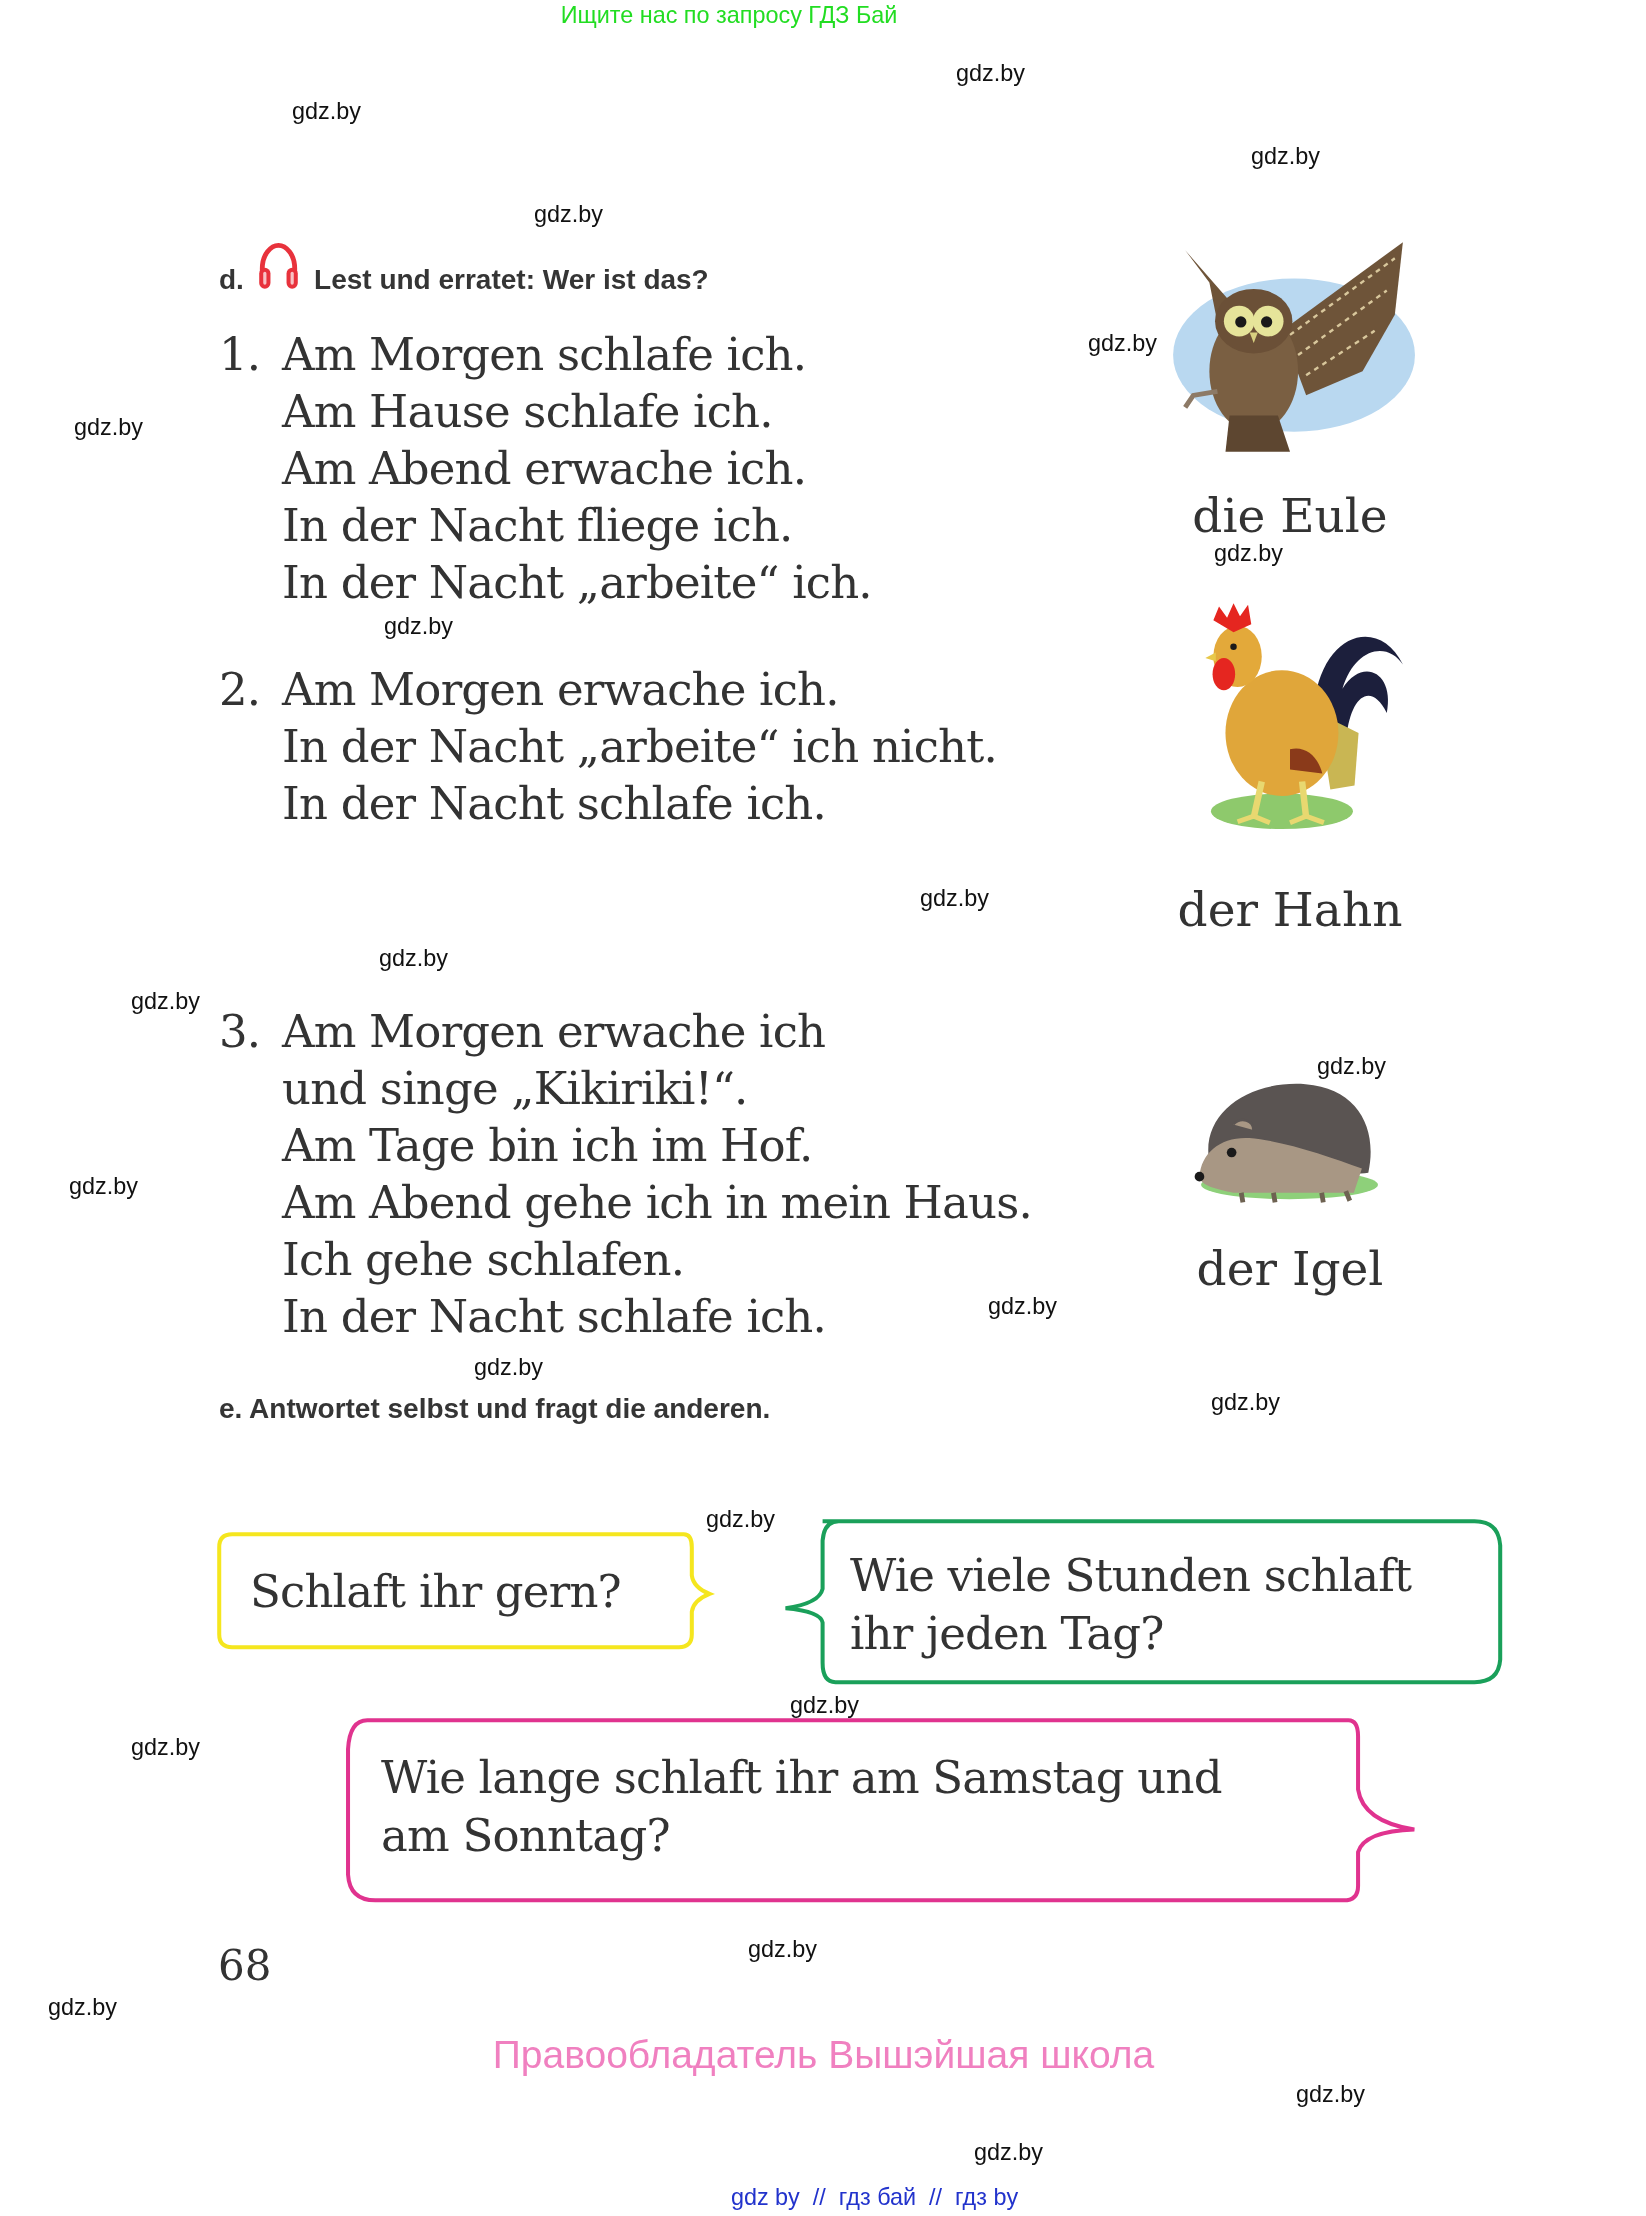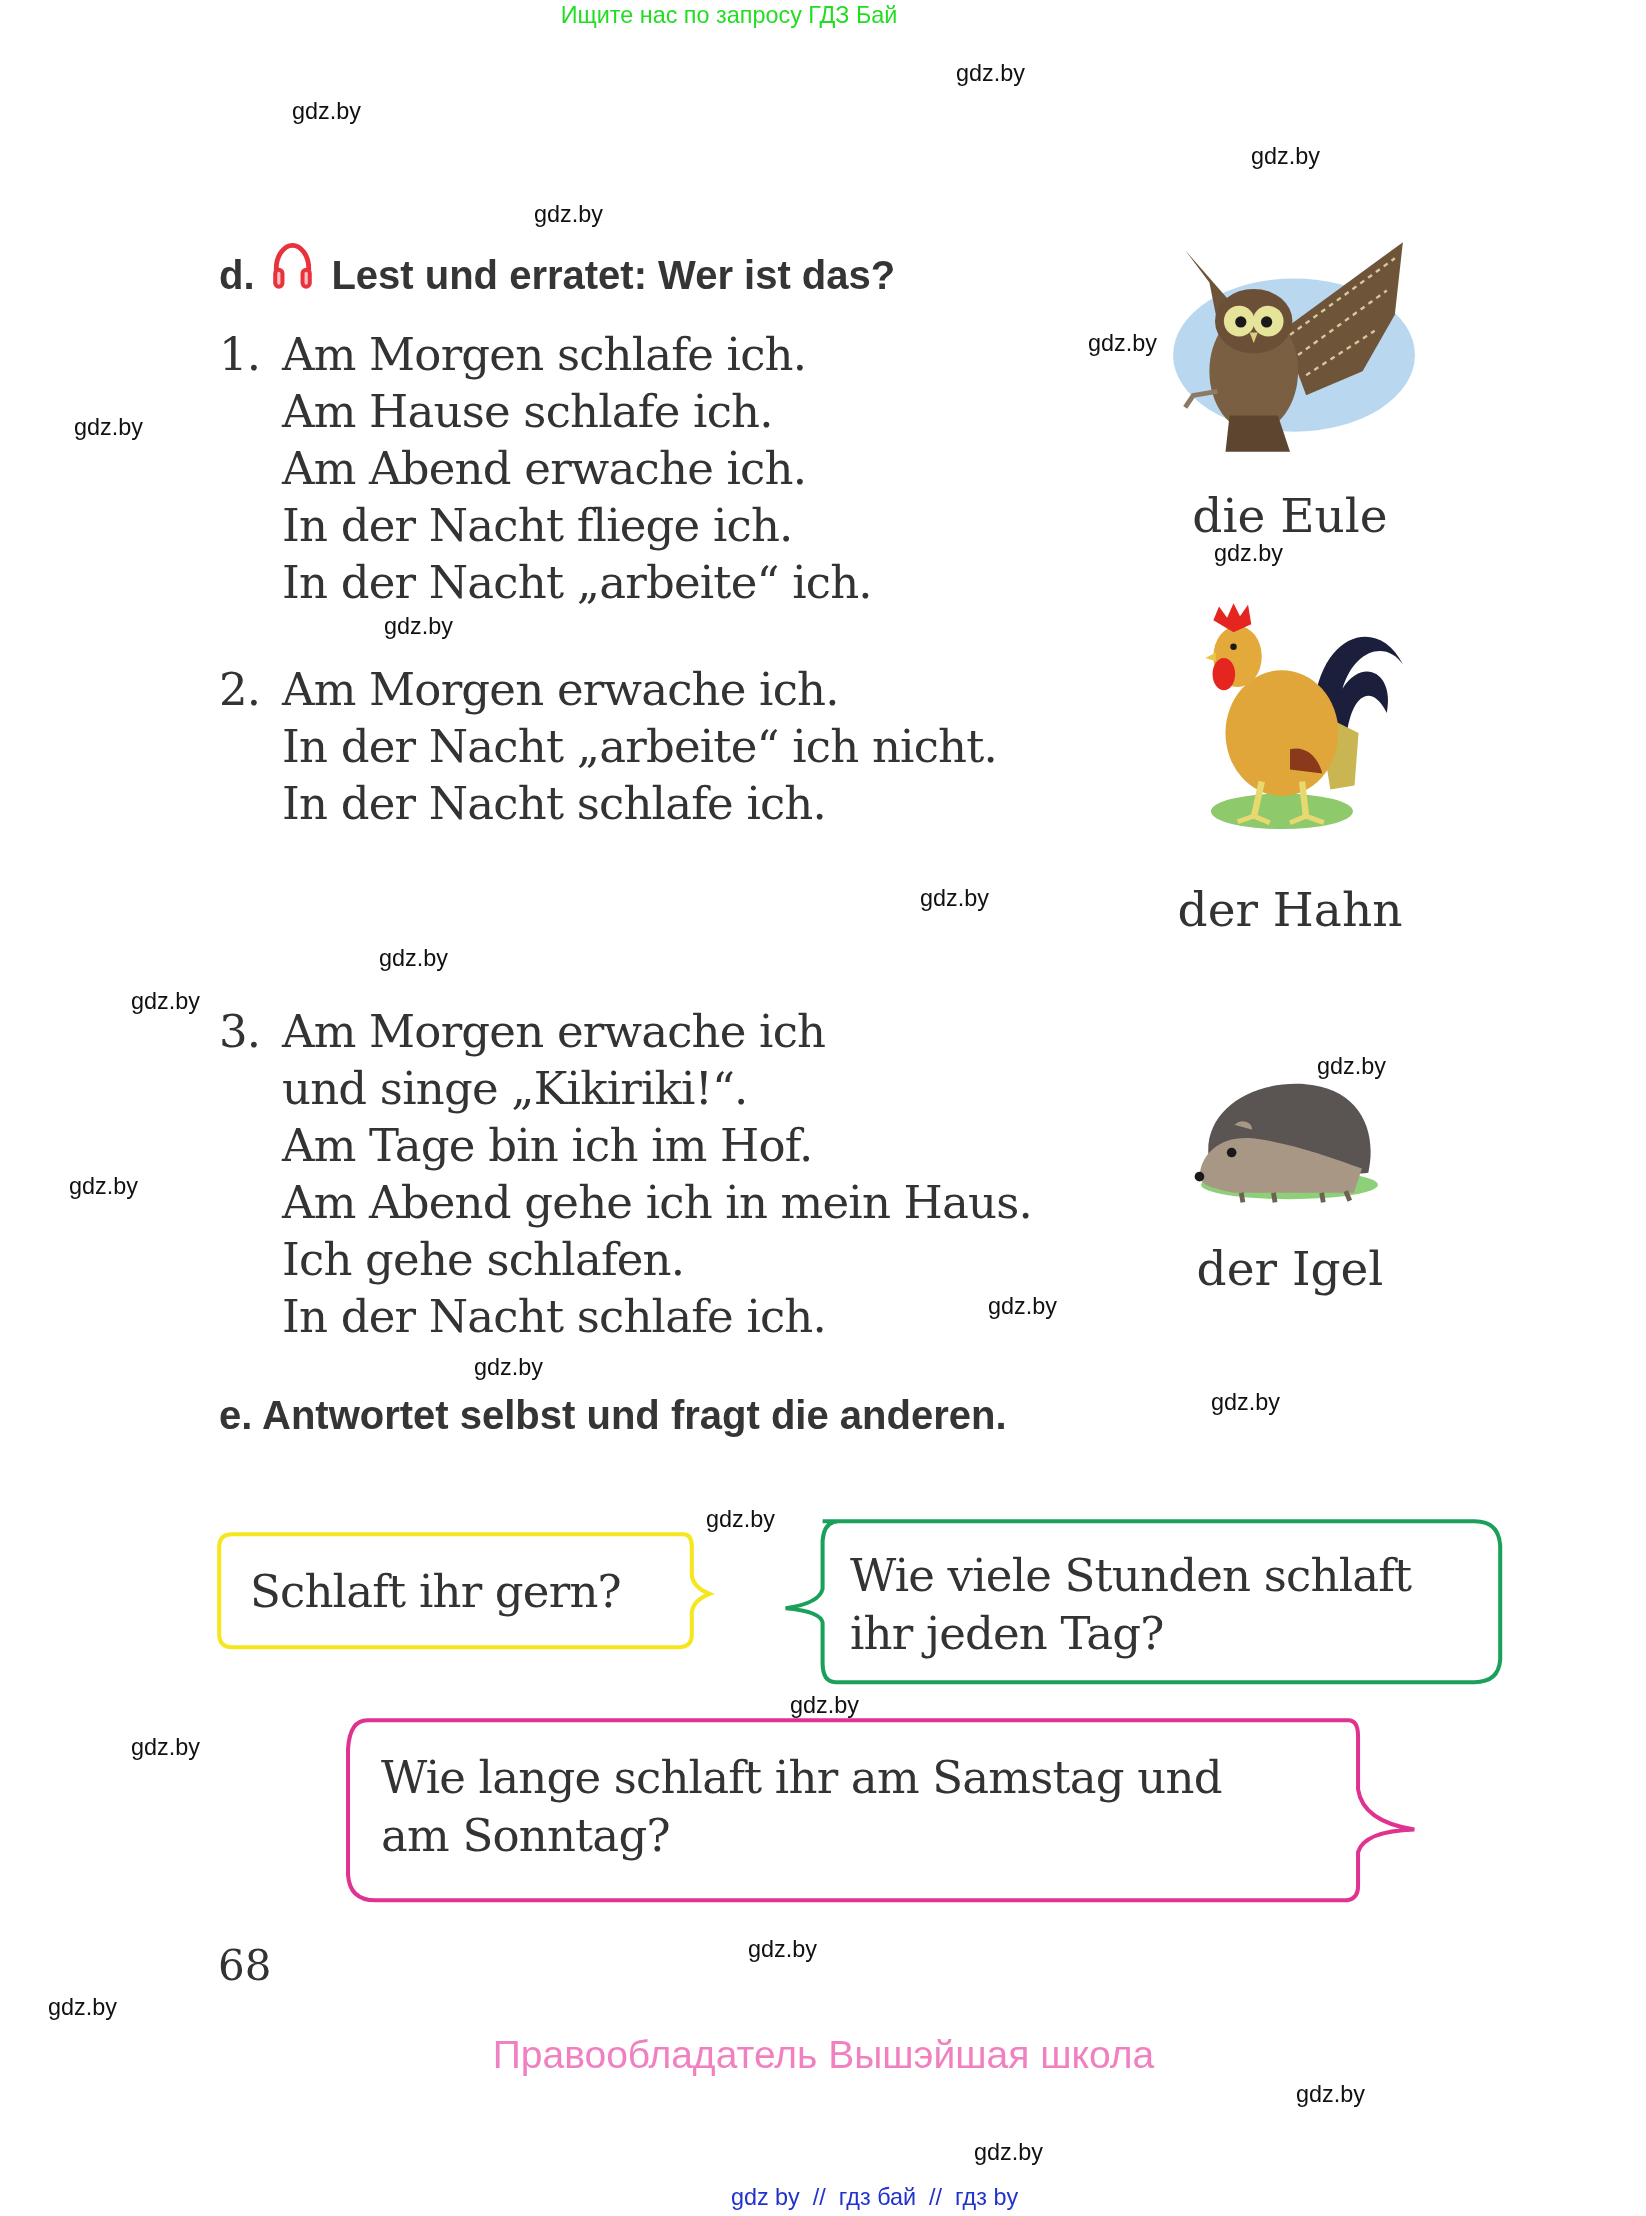--- a/index.html
+++ b/index.html
@@ -1,20 +1,20 @@
 <!DOCTYPE html>
 <html style="font-size:13px"><head>
 <meta charset="utf-8">
 <style>
   html, body { margin:0; padding:0; background:#ffffff; }
   body { width:1647px; height:2216px; position:relative; overflow:hidden; color:#333333; }
   .abs { position:absolute; }
   .wm { position:absolute; font-family:"Liberation Sans", sans-serif; font-size:23.4px; color:#111; white-space:nowrap; }
   .top-banner { left:0; width:1458px; top:1.6px; text-align:center; font-family:"Liberation Sans", sans-serif; font-size:23.4px; color:#22dd22; }
-  .heading { font-family:"Liberation Sans", sans-serif; font-weight:bold; font-size:40px; color:#353535; white-space:nowrap; }
+  .heading { font-family:"Liberation Sans", sans-serif; font-weight:bold; font-size:28px; color:#353535; white-space:nowrap; }
   .poem { font-family:"DejaVu Serif", serif; font-size:45px; color:#333; line-height:57px; white-space:nowrap; letter-spacing:-0.8px; }
   .poem .num { display:inline-block; width:63px; }
   .poem .line { padding-left:63px; }
   .caption { font-family:"DejaVu Serif", serif; font-size:47px; color:#333; white-space:nowrap; text-align:center; }
   .bubble-text { font-family:"DejaVu Serif", serif; font-size:45px; color:#333; line-height:58px; white-space:nowrap; letter-spacing:-0.8px; }
   .page-num { font-family:"DejaVu Serif", serif; font-size:42px; color:#333; }
   .rights { left:0; width:1647px; text-align:center; font-family:"Liberation Sans", sans-serif; font-size:39px; color:#f080c0; }
   .footer-links { left:3px; width:1647px; text-align:center; font-family:"Liberation Sans", sans-serif; font-size:23.4px; color:#2233cc;padding-left:48px; }
   svg { display:block; }
 </style>

